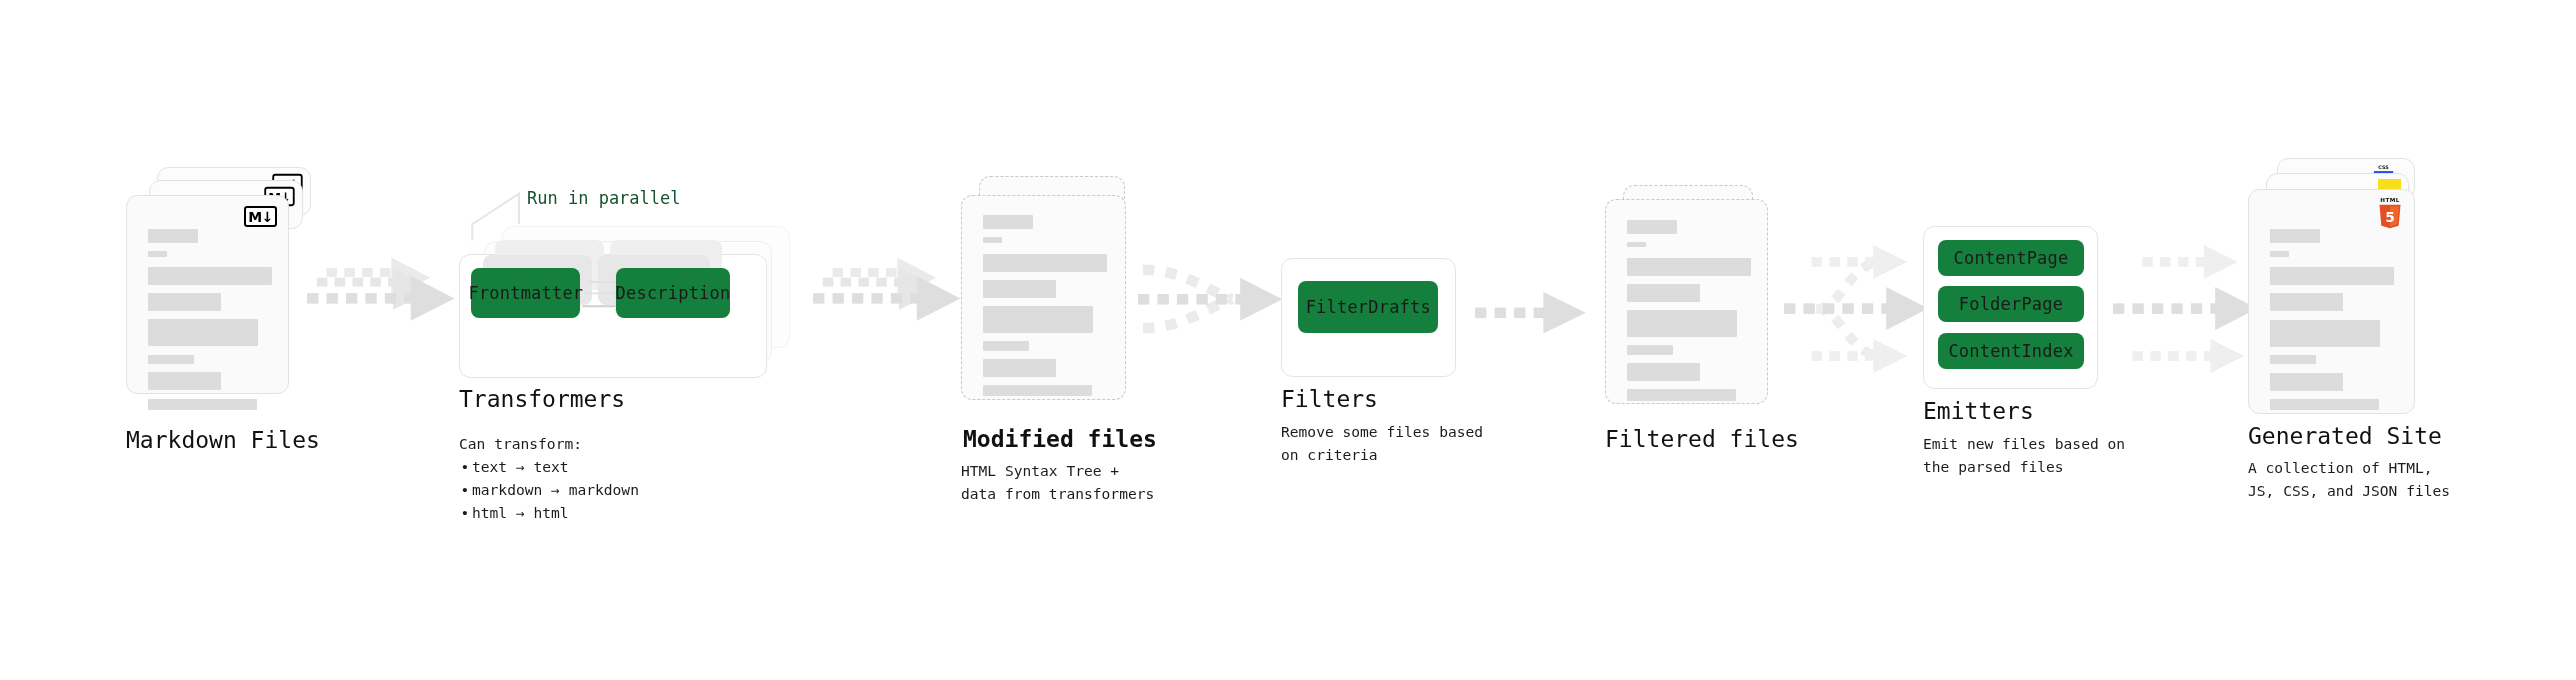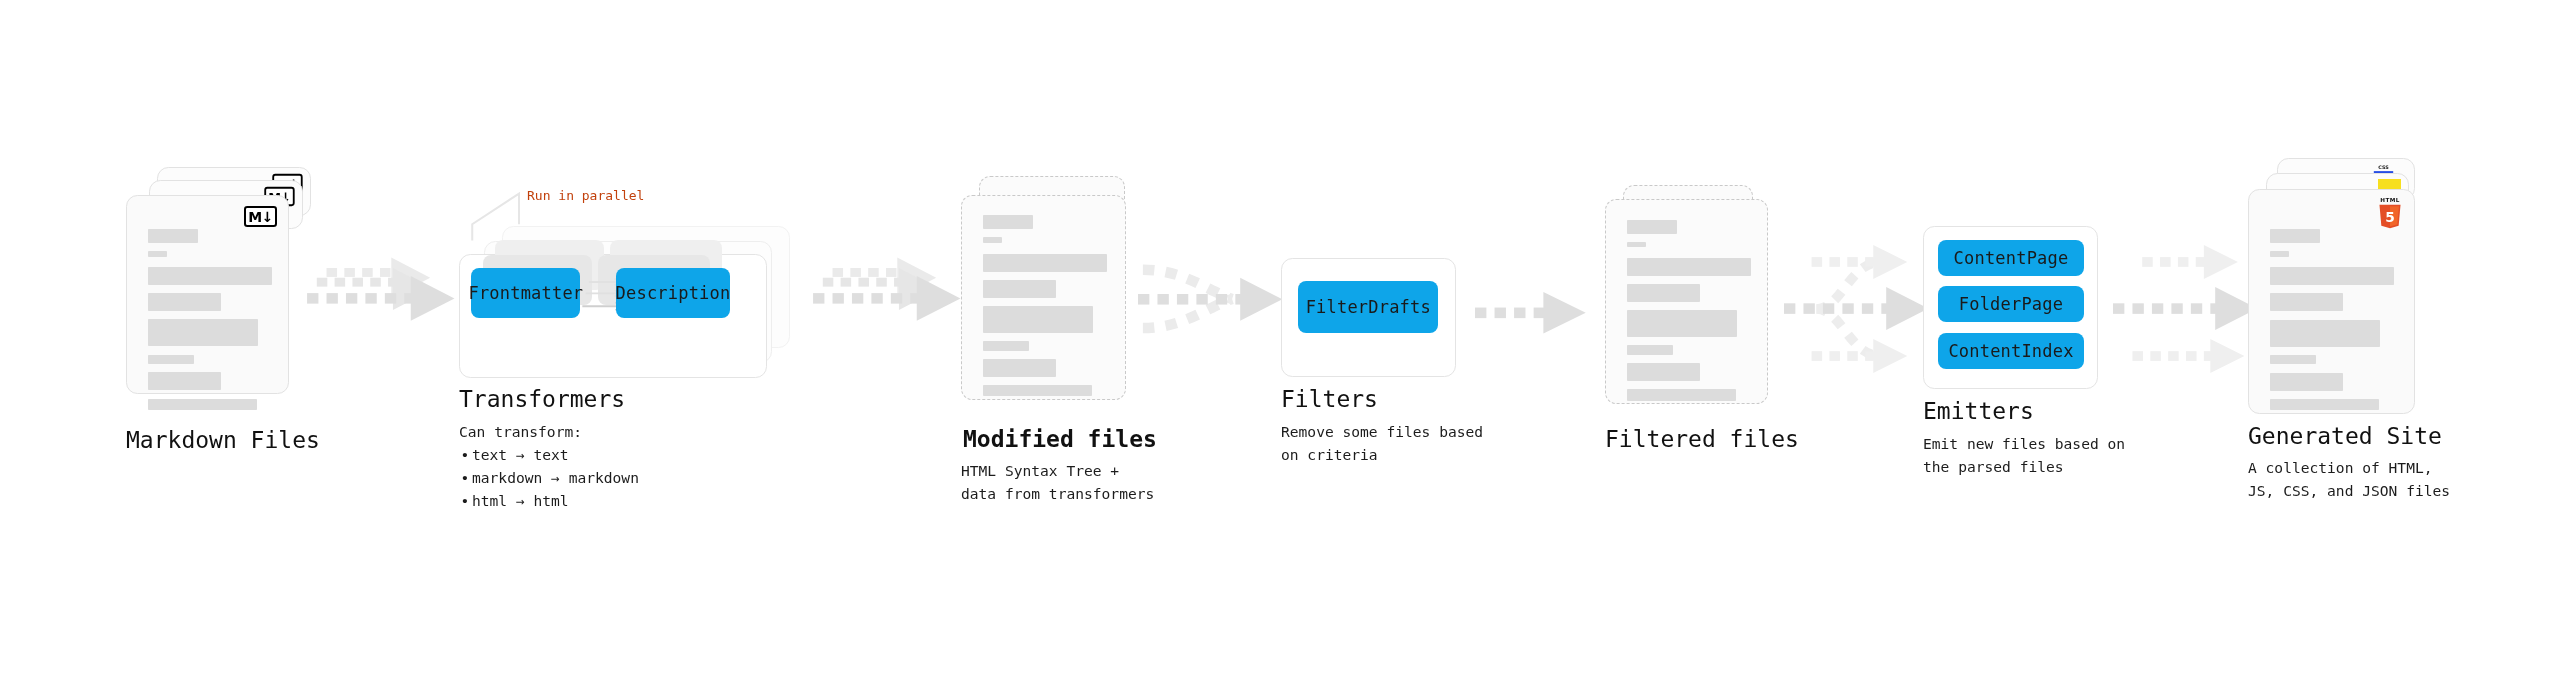--- a/index.html
+++ b/index.html
@@ -46,21 +46,21 @@
   .pbox {
     position: absolute;
     border: 1.6px solid #e4e4e4;
     border-radius: 11.4px;
     background: #ffffff;
   }
   .pbox.ghost { background: #fdfdfd; border-color: #eeeeee; }
   .pbox.ghost2 { background: #fdfdfd; border-color: #f2f2f2; }
   .chip {
     position: absolute;
-    background: #0ea5e9;
+    background: #15803d;
     border-radius: 8.1px;
     display: flex; align-items: center; justify-content: center;
     color: #1a1a1a;
     font-size: 17px;
     letter-spacing: 0.2px;
     white-space: nowrap;
   }
   .chip.ghost { background: #e7e7e7; }
   .chip.ghost2 { background: #efefef; }
 
@@ -74,27 +74,27 @@
   }
   .caption {
     position: absolute;
     font-size: 14.6px;
     line-height: 1.55;
     color: #1c1c1c;
     white-space: pre;
   }
   .ghost-label {
     position: absolute;
-    font-size: 13px;
-    color: #c2410c;
+    font-size: 17px;
+    color: #14532d;
     white-space: nowrap;
     text-align: right;
   }
   .bullets { position: absolute; font-size: 14.6px; line-height: 1.55; color:#1c1c1c; }
-  .bullets .hdr { margin-bottom: 0.8px; }
+  .bullets .hdr { margin-bottom: 0.8px; margin-top: 12px; }
   .bullets ul { list-style: none; }
   .bullets li { white-space: pre; padding-left: 13px; position: relative; }
   .bullets li:before {
     content: "\2022"; position: absolute; left: 1.6px; top: 0; color: #1c1c1c;
   }
 
   
   .arrow-svg { position: absolute; overflow: visible; }
 
   

